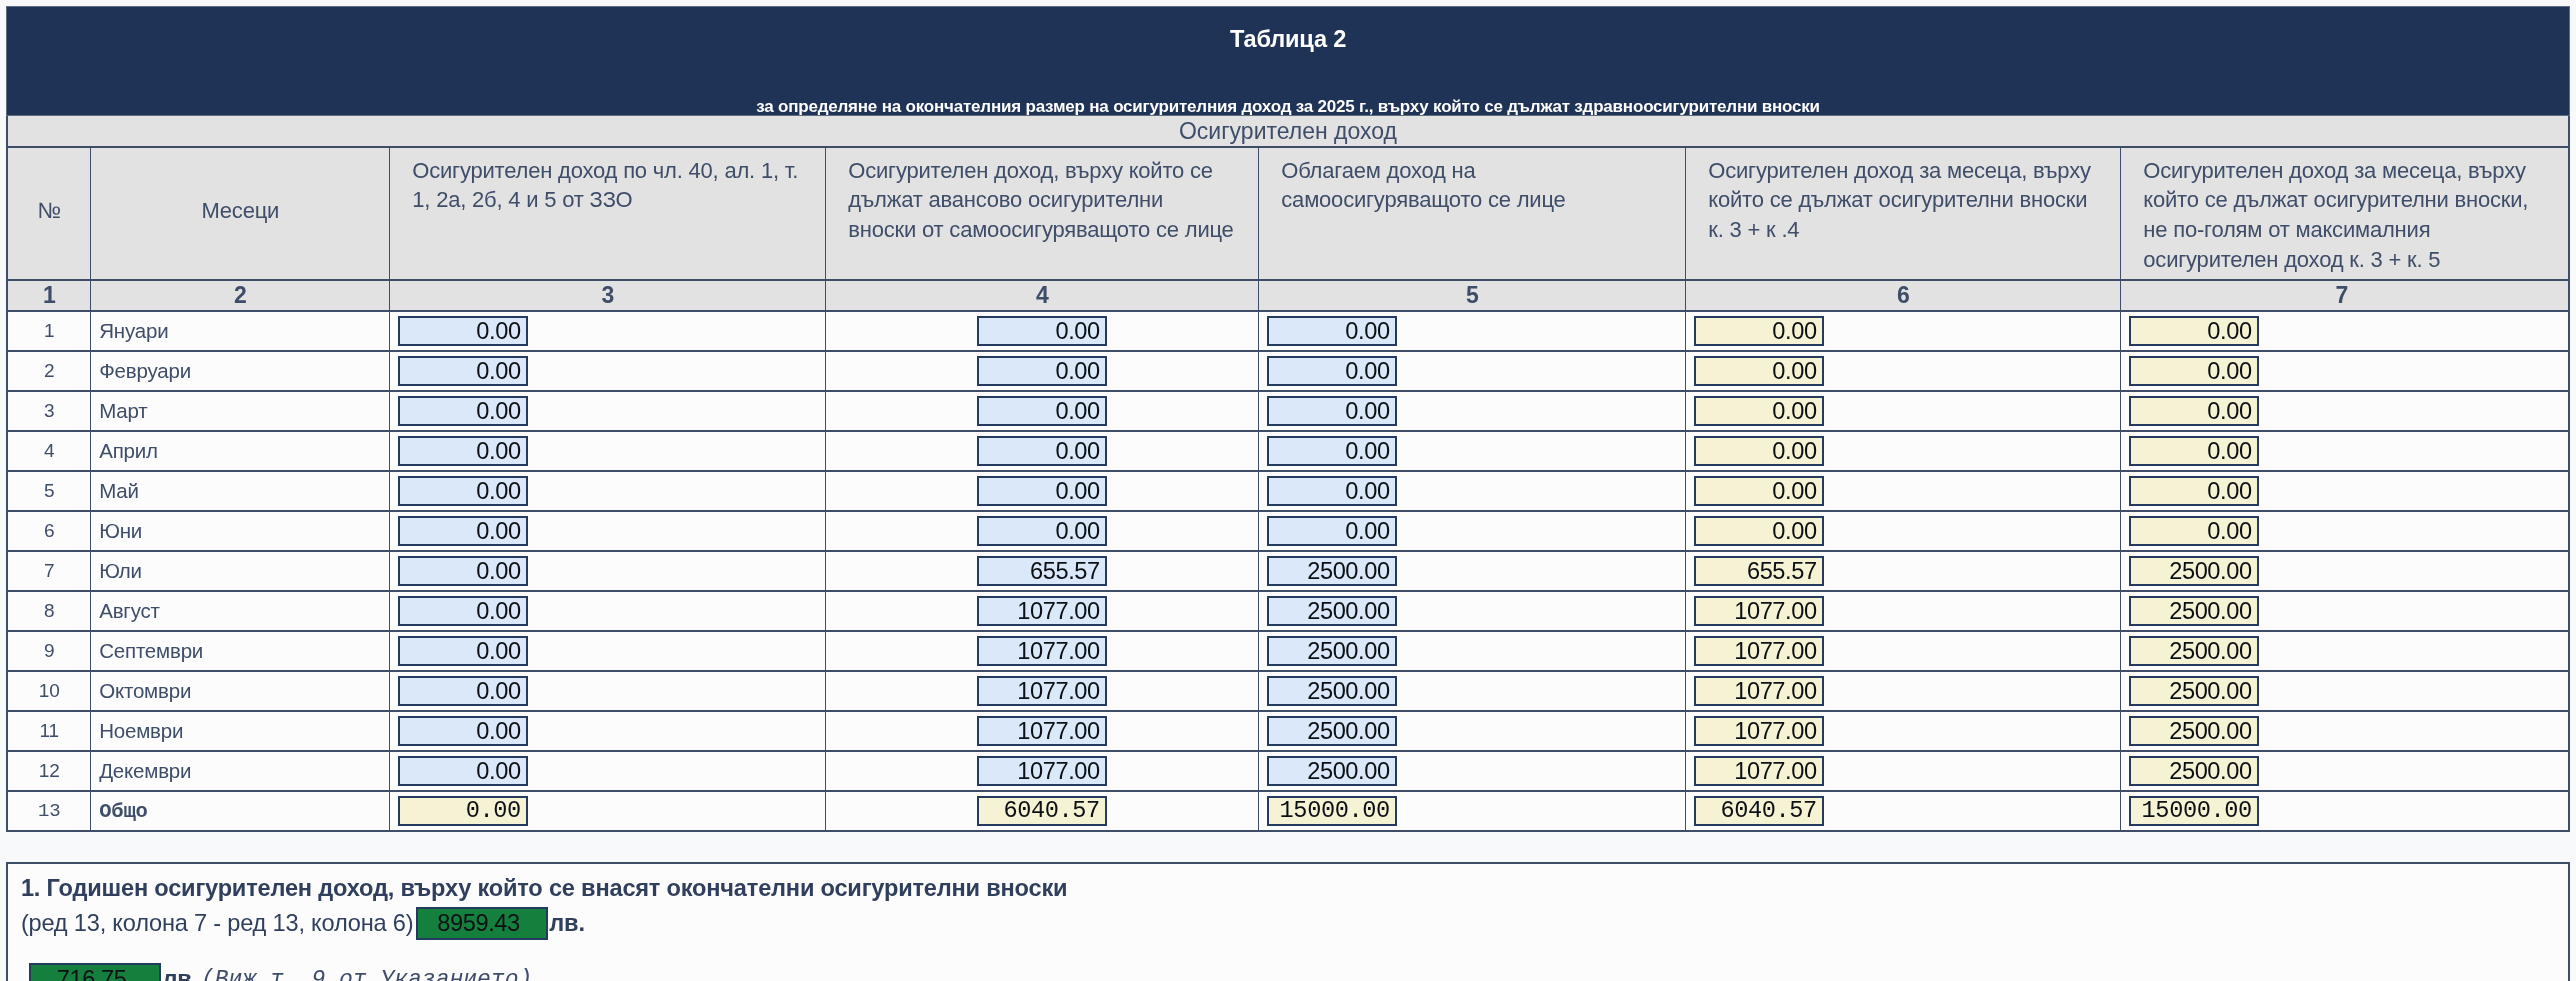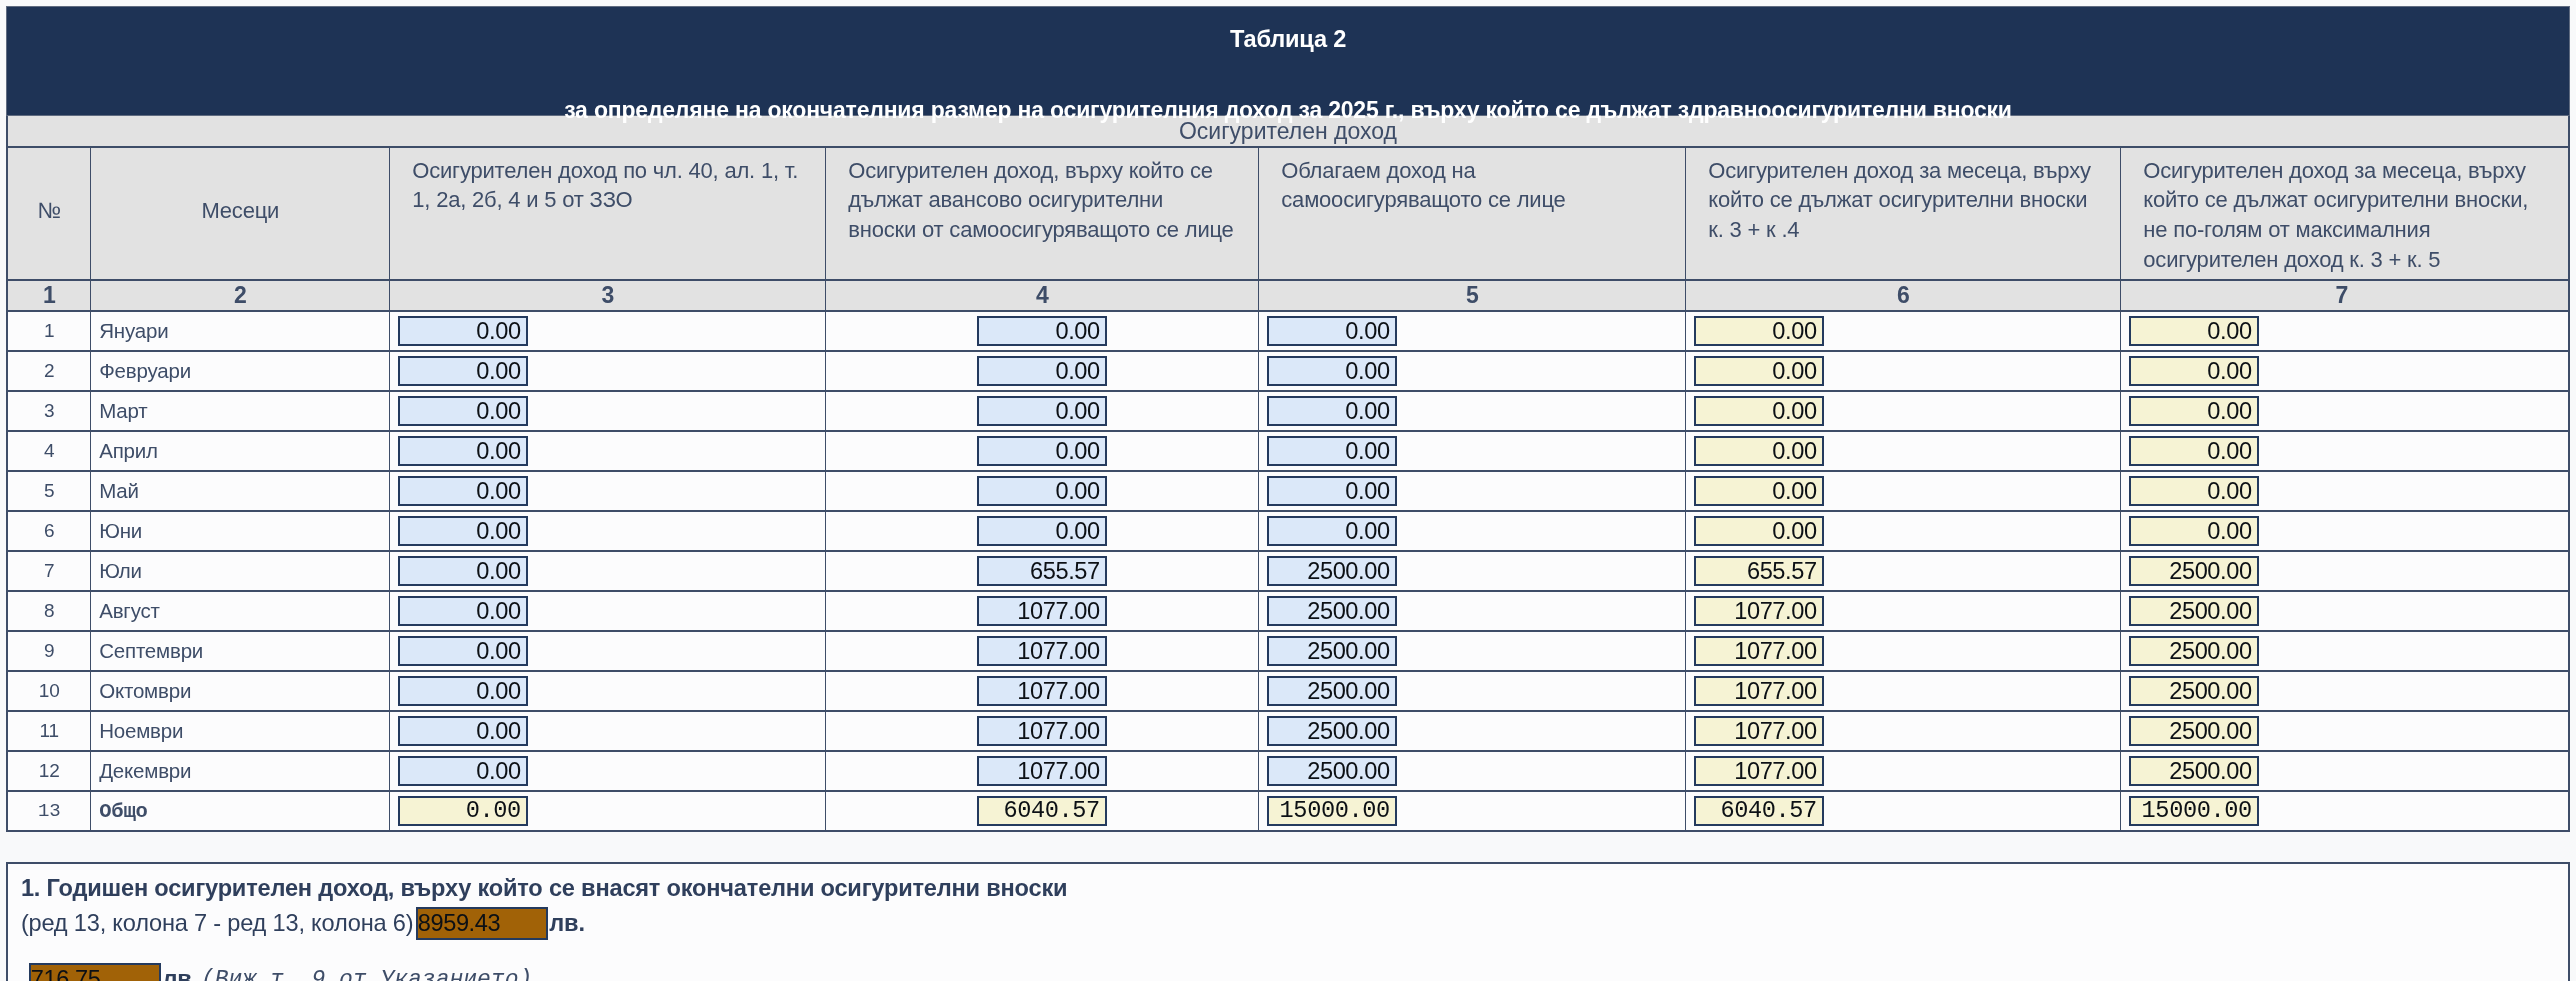--- a/index.html
+++ b/index.html
@@ -7,21 +7,21 @@
   .page { padding:6.3px; }
 
   
   .hdr-block {
     background:#1e3355; border:1.6px solid #5f6b80; color:#ffffff;
     height:110px; text-align:center; display:flex; flex-direction:column; justify-content:space-between;
     padding:19px 0 17.3px 0;
     gap:44px;
   }
   .hdr-title { font-size:23.6px; font-weight:bold; letter-spacing:-0.2px; }
-  .hdr-sub   { font-size:23px; font-weight:bold; letter-spacing:-0.2px; }
+  .hdr-sub   { font-size:17px; font-weight:bold; letter-spacing:-0.2px; }
 
   
   .ttable { border:2.4px solid #3e4d68; border-top:none; background:#eab308; color:#3e4d68; }
   .band {
     background:#e2e2e2; height:31.5px; line-height:30px; text-align:center;
     font-size:23px; border-bottom:2.4px solid #3e4d68; font-weight:normal;
   }
   .grid { display:grid; grid-template-columns:83px 299px 436px 433px 427px 435px 441px; }
   .grid > div { border-right:1.6px solid #3e4d68; }
   .grid > div:last-child { border-right:none; }
@@ -54,21 +54,21 @@
   
   .summary {
     margin-top:30px; border:2.4px solid #3e4d68; background:#fcfcfd; color:#2f3f5c;
     padding:11px 12.6px 14px 12.6px; height:135px;
   }
   .sum-line1 { font-size:23.6px; font-weight:bold; letter-spacing:-0.2px; }
   .sum-row { display:flex; align-items:center; margin-top:4.7px; }
   .sum-row .lbl { font-size:23.6px; font-weight:normal; letter-spacing:-0.2px; }
   .sum-box {
     display:inline-block; width:132px; height:33px; line-height:29px;
-    border:2.4px solid #243a5e; background:#a16207; text-align:left; padding-right:6.3px;
+    border:2.4px solid #243a5e; background:#15803d; text-align:center; padding-right:6.3px;
     font-size:23.6px; color:#0c1015; margin-left:2.4px; letter-spacing:-0.4px;
   }
   .unit { font-size:23.6px; font-weight:bold; margin-left:1.6px; letter-spacing:-0.2px; }
   .sum-row.second { margin-top:23.6px; }
   .sum-row.second .sum-box { margin-left:7.9px; }
   .hint { font-size:23px; font-style:italic; font-weight:normal; color:#3e4d68; margin-left:3.2px;font-family:Liberation Mono, monospace; }
 
   
   .note {
     margin-top:6.3px; border:2.4px solid #3e4d68; background:#fbf9e7; color:#3e4d68;

